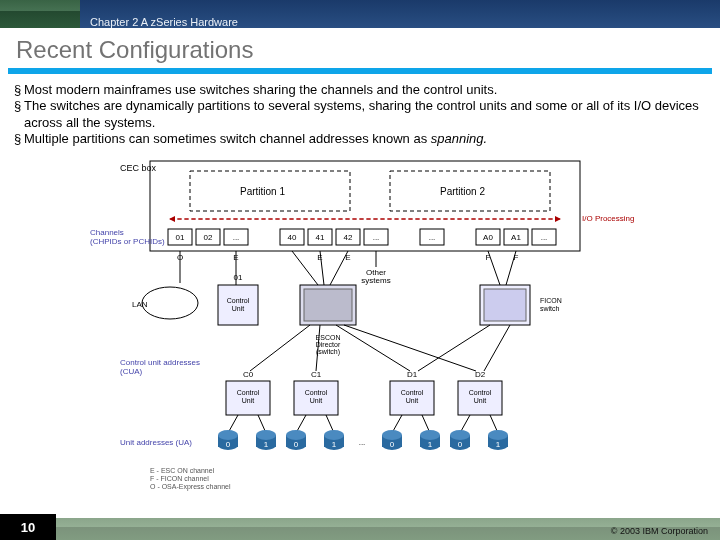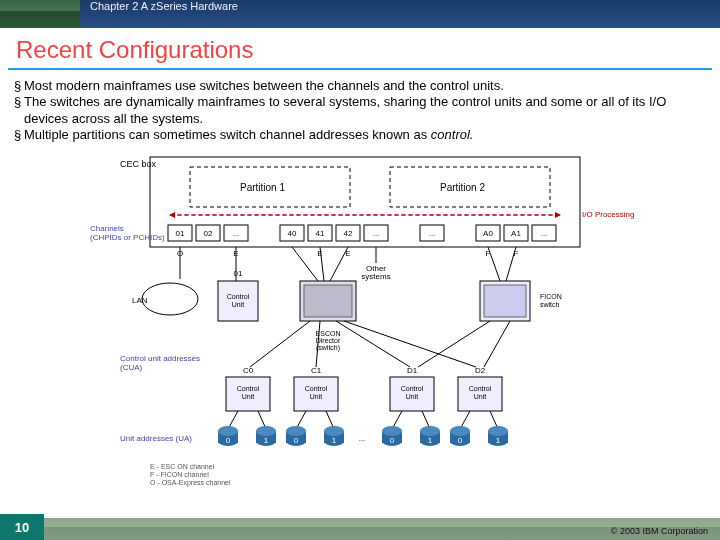--- a/index.html
+++ b/index.html
@@ -1,49 +1,49 @@
 <!DOCTYPE html>
 <html><head>
 <meta charset="utf-8">
 <style>
   * { box-sizing: border-box; margin: 0; padding: 0; }
   body { width: 720px; height: 540px; font-family: Arial, sans-serif; position: relative; background: #fff; overflow: hidden; }
 
-  .topbar { width: 100%; height: 28px; position: relative; background: linear-gradient(#1a3a6a, #294e82); display: flex; align-items: flex-start; }
+  .topbar { width: 100%; height: 28px; position: relative; background: linear-gradient(#1a3a6a, #294e82); display: flex; align-items: flex-end; }
   .topbar .accent { width: 80px; height: 28px; background: linear-gradient(#3e6a3e, #4d7a4d 40%, #244a24 41%, #2d5a2d); flex-shrink: 0; opacity: 0.85; }
   .topbar .chapter { color: #eaf0f7; font-size: 11px; margin-left: 10px; }
 
-  .heading { color: #ef4444; font-size: 24px; font-weight: 400; padding: 8px 0 4px 8px; border-bottom: 2px solid #0ea5e9; margin: 0 8px 8px 8px; }
+  .heading { color: #737373; font-size: 24px; font-weight: 400; padding: 8px 0 4px 8px; border-bottom: 6px solid #0ea5e9; margin: 0 8px 8px 8px; }
 
   .bullets { padding: 0 14px; font-size: 13px; color: #000; line-height: 1.25; }
   .bullets li { list-style: none; position: relative; padding-left: 10px; }
   .bullets li::before { content: "§"; position: absolute; left: 0; top: 0; }
   .spanning { font-style: italic; }
 
   .diagram { display: block; margin: 8px auto 0 auto; }
 
   .footer { position: absolute; bottom: 0; left: 0; width: 100%; height: 26px; }
   .footer .fbar { position: absolute; bottom: 0; left: 0; width: 100%; height: 22px; background: linear-gradient(#3e6a3e, #4d7a4d 40%, #244a24 41%, #2d5a2d); opacity: 0.6; }
-  .footer .pagebox { position: absolute; left: 0; bottom: 0; width: 44px; height: 26px; background: #0f766e; color: #fff; font-size: 13px; font-weight: 700; display: flex; align-items: center; justify-content: center; }
+  .footer .pagebox { position: absolute; left: 0; bottom: 0; width: 56px; height: 26px; background: #000000; color: #fff; font-size: 13px; font-weight: 700; display: flex; align-items: center; justify-content: center; }
   .footer .copyright { position: absolute; right: 12px; bottom: 4px; font-size: 9px; color: #111; }
 </style>
 </head>
 <body>
 
 <div class="topbar">
   <div class="accent"></div>
   <div class="chapter">Chapter 2 A zSeries Hardware</div>
 </div>
 
 <h1 class="heading">Recent Configurations</h1>
 
 <ul class="bullets">
-  <li>Most modern mainframes use switches between the channels and the control units.</li>
-  <li>The switches are dynamically mainframes to several systems, sharing the control units and some or all of its I/O devices across all the systems.</li>
-  <li><span>Multiple partitions can sometimes switch channel addresses known as </span><span class="spanning">control.</span></li>
+  <li>Most modern mainframes use switches sharing the channels and the control units.</li>
+  <li>The switches are dynamically partitions to several systems, sharing the control units and some or all of its I/O devices across all the systems.</li>
+  <li><span>Multiple partitions can sometimes switch channel addresses known as </span><span class="spanning">spanning.</span></li>
 </ul>
 
 <svg class="diagram" width="560" height="340" viewBox="0 0 560 340">
   <defs>
     <marker id="arr" markerWidth="6" markerHeight="6" refX="5" refY="3" orient="auto">
         <path d="M0,0 L6,3 L0,6 Z" fill="#a00"></path>
       </marker>
   </defs>
 
   <rect x="70" y="6" width="430" height="90" fill="none" stroke="#000"></rect>

